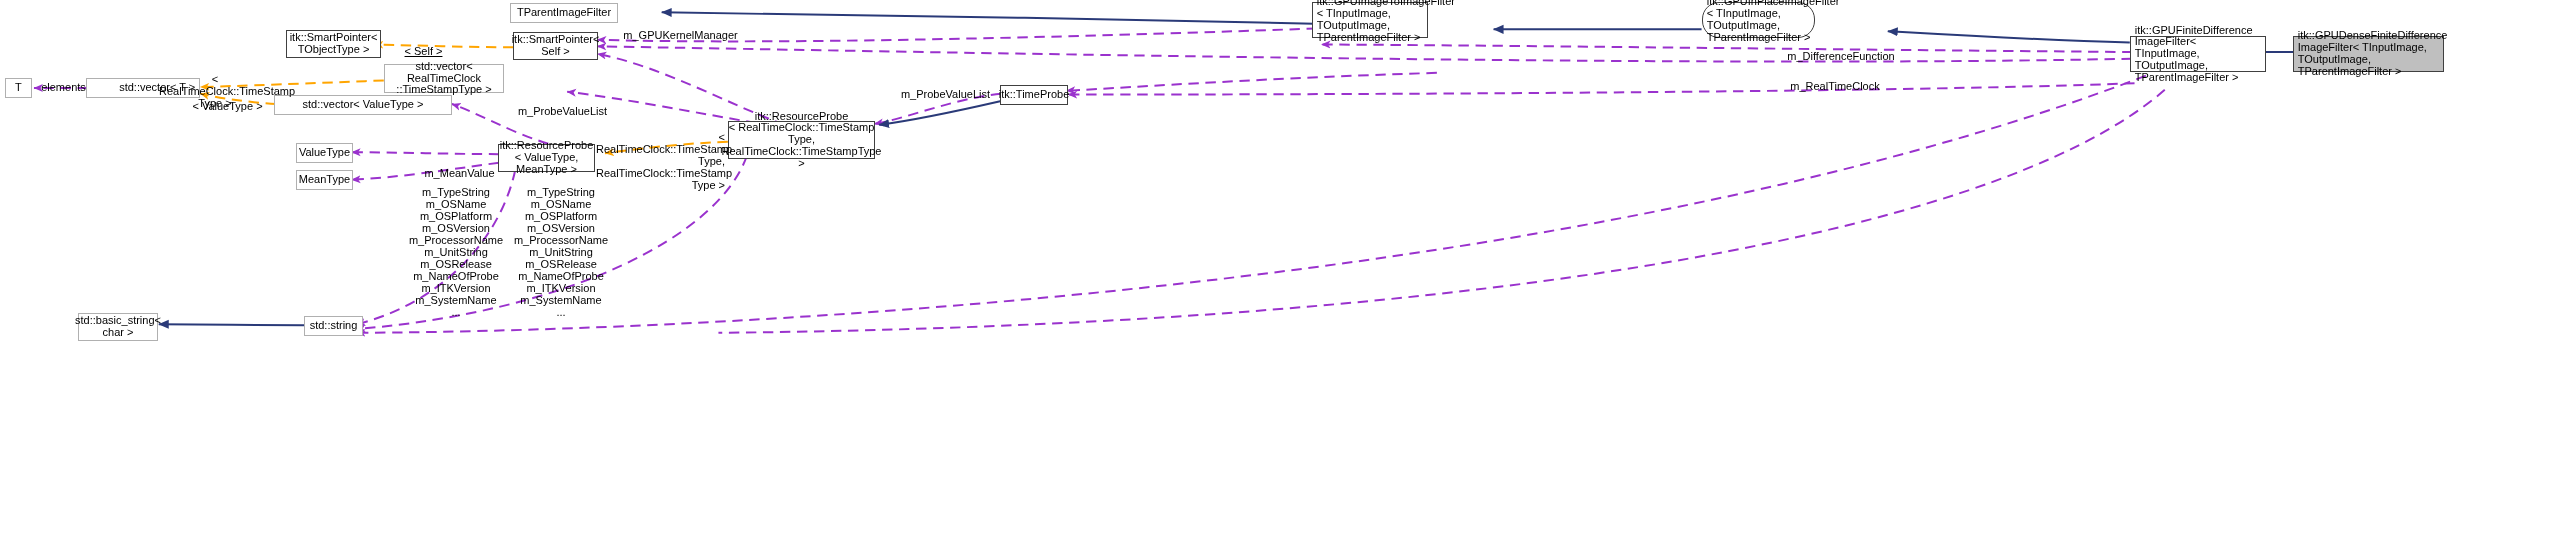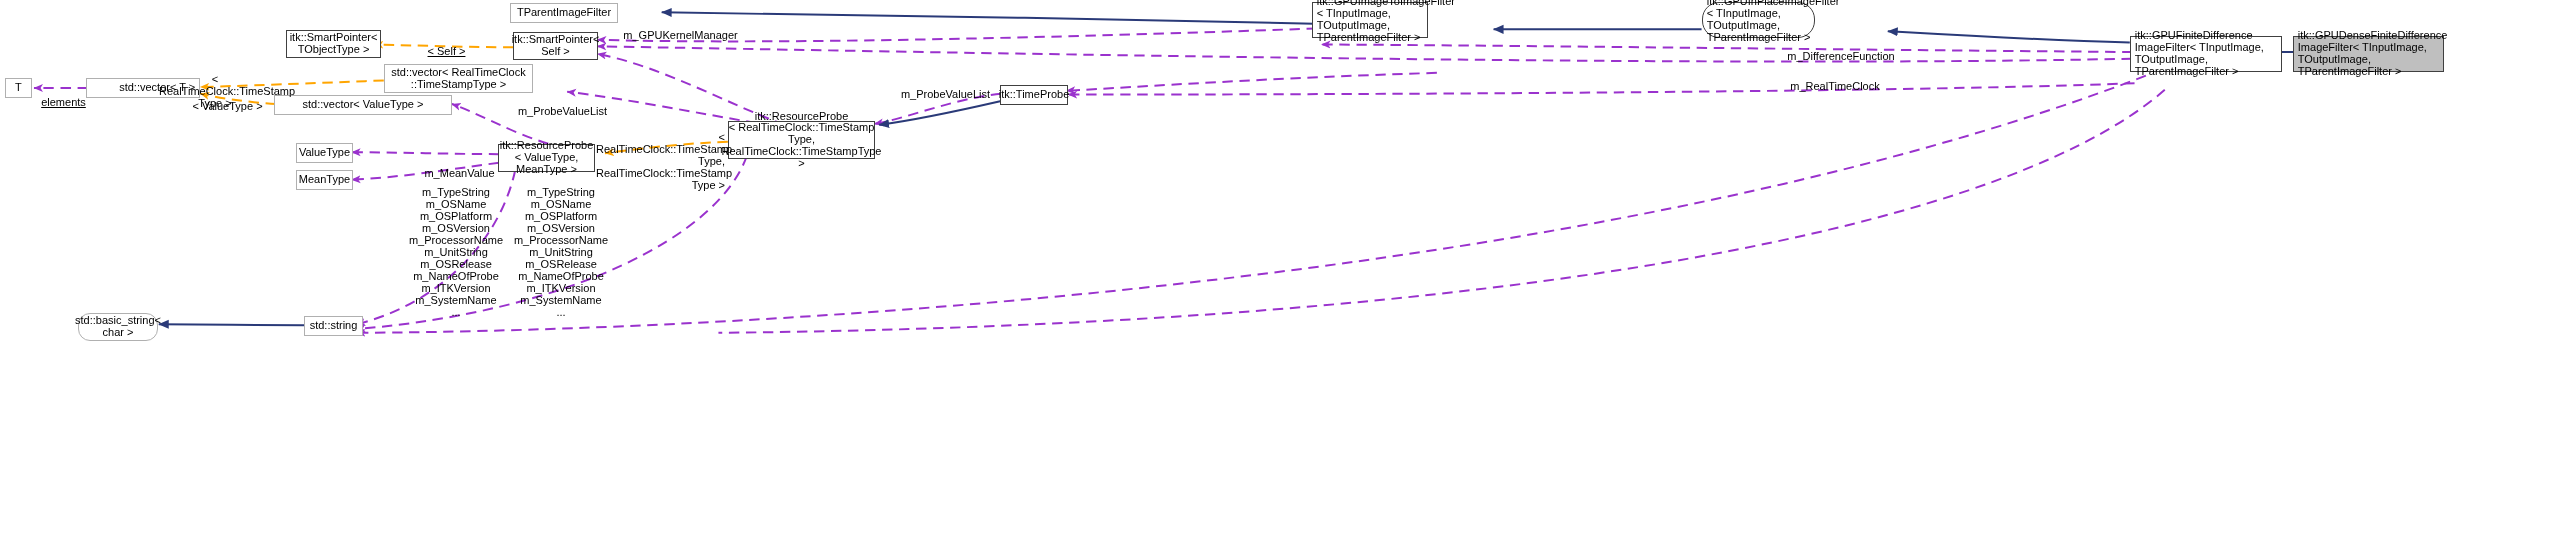--- a/index.html
+++ b/index.html
@@ -123,21 +123,21 @@
 
   <div class="node thick" style="left:286px;top:30px;width:95px;height:28px;">
     <span>itk::SmartPointer&lt;
 TObjectType &gt;</span>
   </div>
 
   <div class="node" style="left:274px;top:95px;width:178px;height:20px;">
     <span>std::vector&lt; ValueType &gt;</span>
   </div>
 
-  <div class="node" style="left:384px;top:64px;width:149px;height:29px;">
+  <div class="node" style="left:384px;top:64px;width:120px;height:29px;">
     <span>std::vector&lt; RealTimeClock
 ::TimeStampType &gt;</span>
   </div>
 
   <div class="node" style="left:510px;top:2.8px;width:108px;height:20px;">
     <span>TParentImageFilter</span>
   </div>
 
   <div class="node thick" style="left:513px;top:32px;width:85px;height:28px;">
     <span>itk::SmartPointer&lt;
@@ -172,55 +172,55 @@
 &lt; TInputImage, TOutputImage,
 TParentImageFilter &gt;</span>
   </div>
 
   <div class="node thick leftalign" style="left:1702px;top:1.9px;width:113px;height:36px;border-radius:17px;">
     <span>itk::GPUInPlaceImageFilter
 &lt; TInputImage, TOutputImage,
 TParentImageFilter &gt;</span>
   </div>
 
-  <div class="node thick leftalign" style="left:2130px;top:36px;width:152px;height:36px;">
+  <div class="node thick leftalign" style="left:2130px;top:36px;width:136px;height:36px;">
     <span>itk::GPUFiniteDifference
 ImageFilter&lt; TInputImage,
  TOutputImage, TParentImageFilter &gt;</span>
   </div>
 
   <div class="node current leftalign" style="left:2293px;top:36px;width:151px;height:36px;">
     <span>itk::GPUDenseFiniteDifference
 ImageFilter&lt; TInputImage,
  TOutputImage, TParentImageFilter &gt;</span>
   </div>
 
-  <div class="node" style="left:78px;top:313px;width:80px;height:28px;border-radius:12px;">
+  <div class="node" style="left:78px;top:313px;width:80px;height:28px;">
     <span>std::basic_string&lt;
 char &gt;</span>
   </div>
 
   <div class="node" style="left:304px;top:316px;width:59px;height:20px;">
     <span>std::string</span>
   </div>
 
-  <div class="elabel" style="left:40px;top:84px;width:47px;text-decoration:underline;">
+  <div class="elabel" style="left:40px;top:69px;width:47px;">
     <span>elements</span>
   </div>
 
   <div class="elabel" style="left:159px;top:61px;width:112px;">
     <span>&lt; RealTimeClock::TimeStamp
 Type &gt;</span>
   </div>
 
   <div class="elabel" style="left:184px;top:88px;width:87px;">
     <span>&lt; ValueType &gt;</span>
   </div>
 
-  <div class="elabel" style="left:403px;top:33px;width:87px;text-decoration:underline;">
+  <div class="elabel" style="left:380px;top:33px;width:87px;text-decoration:underline;">
     <span>&lt; Self &gt;</span>
   </div>
 
   <div class="elabel" style="left:889px;top:76px;width:113px;">
     <span>m_ProbeValueList</span>
   </div>
 
   <div class="elabel" style="left:506px;top:93px;width:113px;">
     <span>m_ProbeValueList</span>
   </div>

